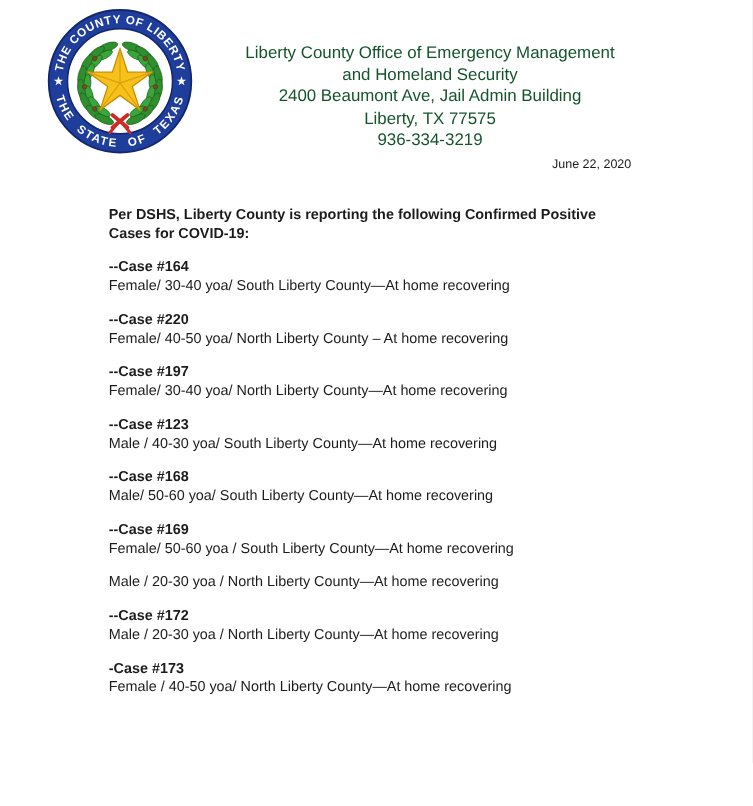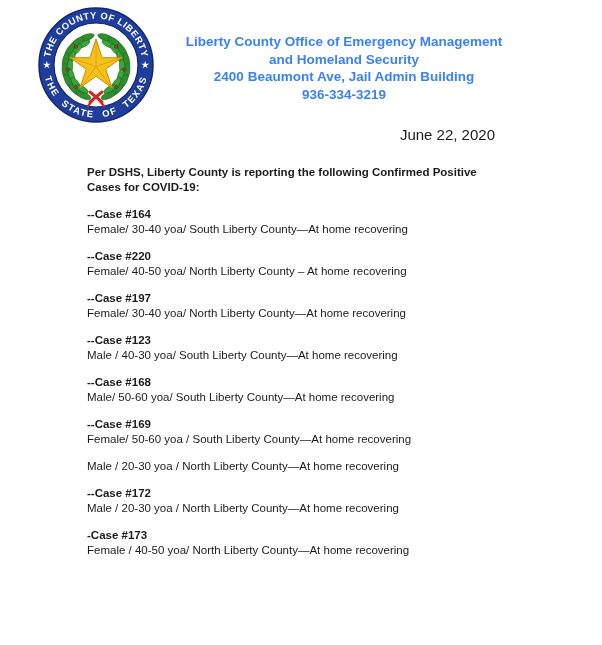--- a/index.html
+++ b/index.html
@@ -29,34 +29,34 @@
   .seal .ring-text-top { font-size: 9.3px; letter-spacing: 0.6px; }
   .seal .ring-text-bottom { font-size: 9.3px; letter-spacing: 1.4px; word-spacing: 5px; }
 
   
   .letterhead {
     position: absolute;
     left: 168px;
     top: 33px;
     width: 352px;
     text-align: center;
-    color: #3b82f6;
+    color: #14532d;
     font-size: 13.5px;
     line-height: 17.5px;
-    font-weight: bold;
+    font-weight: normal;
   }
 
   .date-line {
     position: absolute;
-    left: 76px;
+    left: 86px;
     top: 126px;
     width: 419px;
     text-align: right;
     color: #1c1c1c;
-    font-size: 15px;
+    font-size: 10px;
   }
 
   
   .content {
     position: absolute;
     left: 87px;
     top: 165px;
     width: 440px;
     color: #1c1c1c;
     font-size: 11.5px;
@@ -150,20 +150,21 @@
         <path d="M57,95 L52,101" stroke-width="2.4"></path>
         <path d="M63,95 L68,101" stroke-width="2.4"></path>
       </g>
     </svg>
   </div>
 
   <div class="letterhead">
     <div>Liberty County Office of Emergency Management</div>
     <div>and Homeland Security</div>
     <div>2400 Beaumont Ave, Jail Admin Building</div>
+    <div>Liberty, TX 77575</div>
     <div>936-334-3219</div>
   </div>
 
   <div class="date-line">June 22, 2020</div>
 
   <div class="content">
     <div class="intro-line">Per DSHS, Liberty County is reporting the following Confirmed Positive</div>
     <div class="intro-line">Cases for COVID-19:</div>
 
     <div class="case-block">

